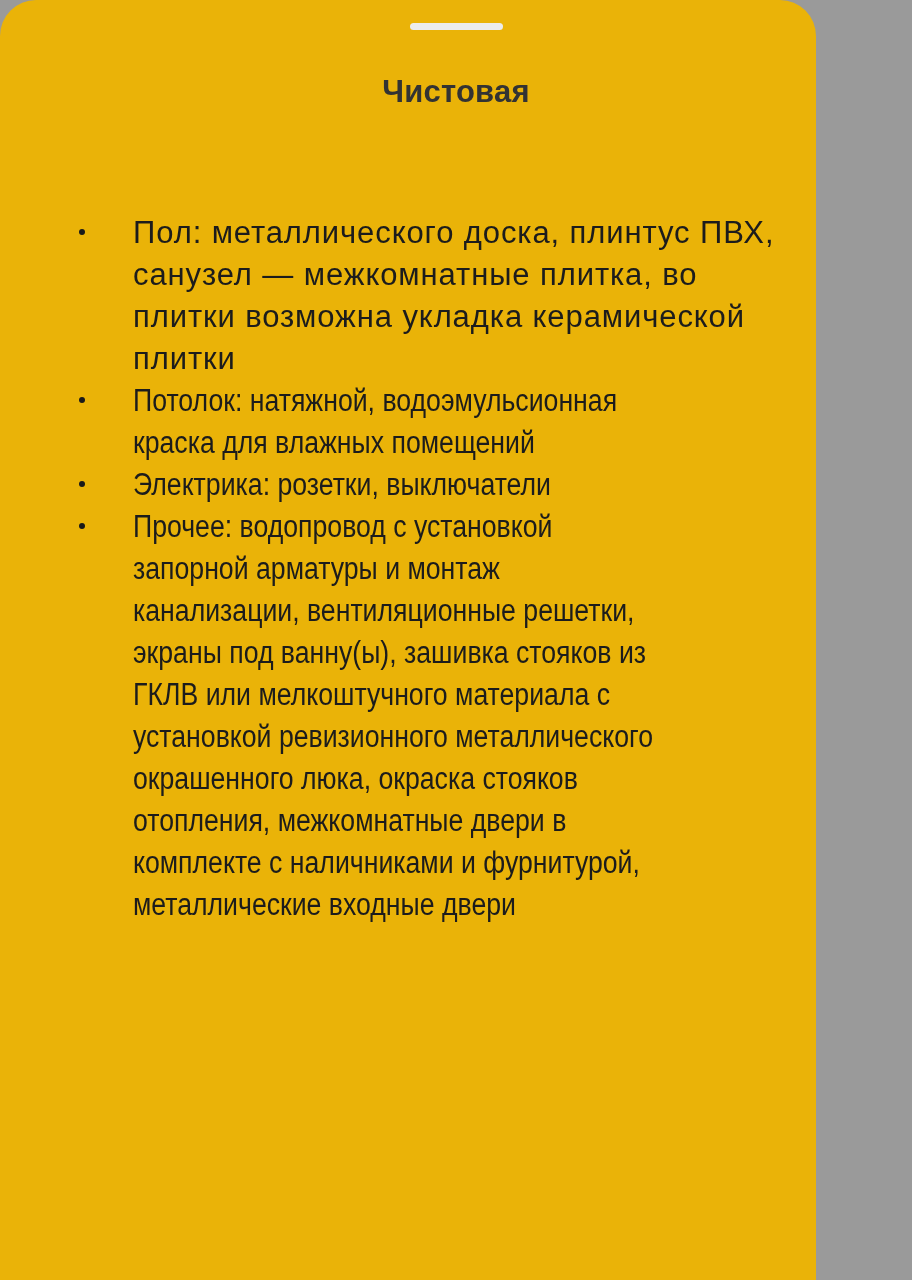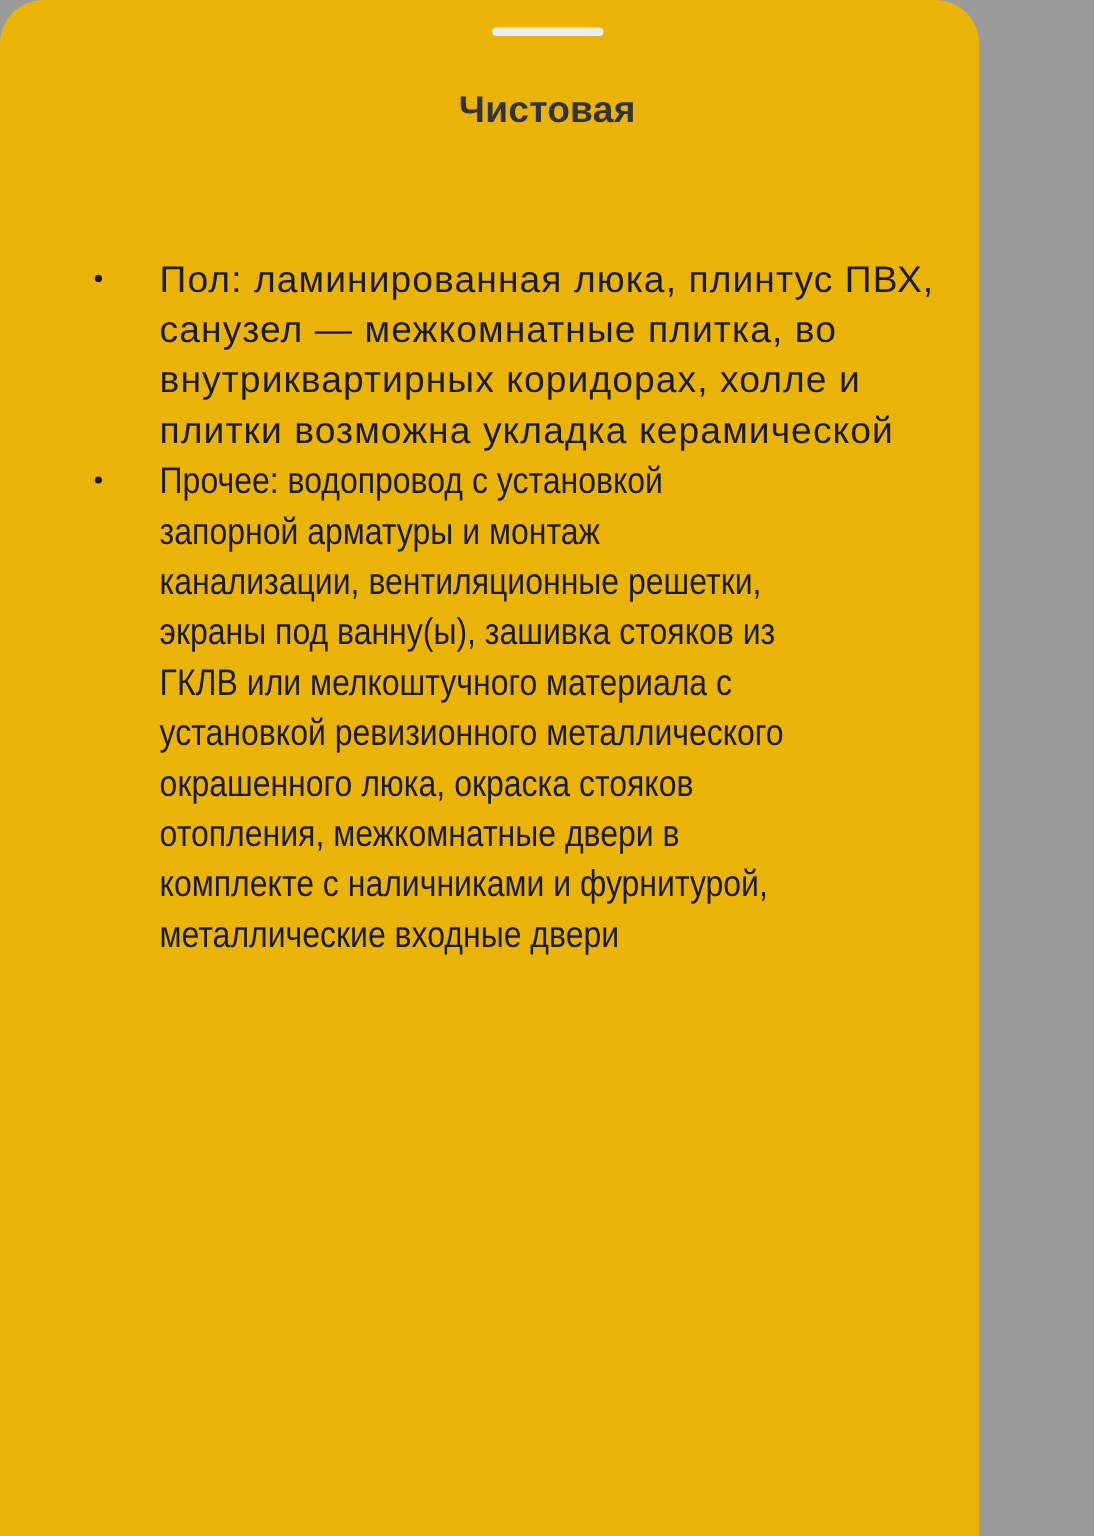--- a/index.html
+++ b/index.html
@@ -56,24 +56,33 @@
 </head>
 <body>
 
 <div class="sheet">
   <div class="handle"></div>
   <div class="title">Чистовая</div>
 
   <ul class="list">
     <li class="item wide">
       <span class="bullet"></span>
-      <span class="line">Пол: ламинированная люка, плинтус ПВХ,</span>
+      <span class="line">Пол: металлического доска, плинтус ПВХ,</span>
       <span class="line">санузел — межкомнатные плитка, во</span>
-      <span class="line">внутриквартирных коридорах, холле и</span>
       <span class="line">плитки возможна укладка керамической</span>
+      <span class="line">плитки</span>
+    </li>
+    <li class="item condensed">
+      <span class="bullet"></span>
+      <span class="line">Потолок: натяжной, водоэмульсионная</span>
+      <span class="line">краска для влажных помещений</span>
+    </li>
+    <li class="item condensed">
+      <span class="bullet"></span>
+      <span class="line">Электрика: розетки, выключатели</span>
     </li>
     <li class="item condensed">
       <span class="bullet"></span>
       <span class="line">Прочее: водопровод с установкой</span>
       <span class="line">запорной арматуры и монтаж</span>
       <span class="line">канализации, вентиляционные решетки,</span>
       <span class="line">экраны под ванну(ы), зашивка стояков из</span>
       <span class="line">ГКЛВ или мелкоштучного материала с</span>
       <span class="line">установкой ревизионного металлического</span>
       <span class="line">окрашенного люка, окраска стояков</span>

